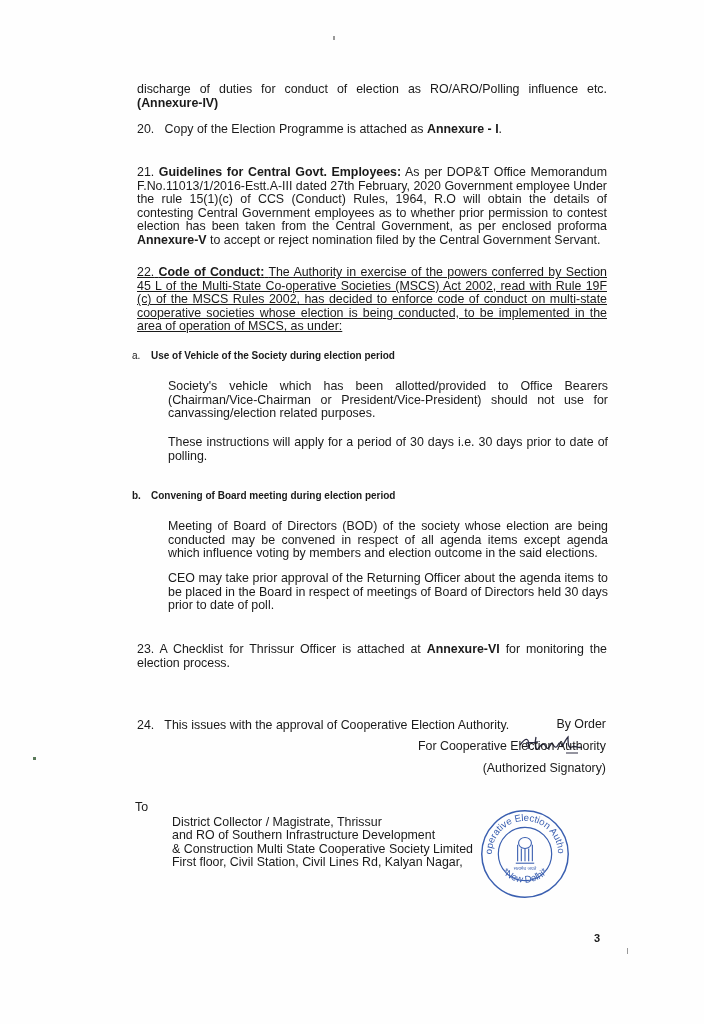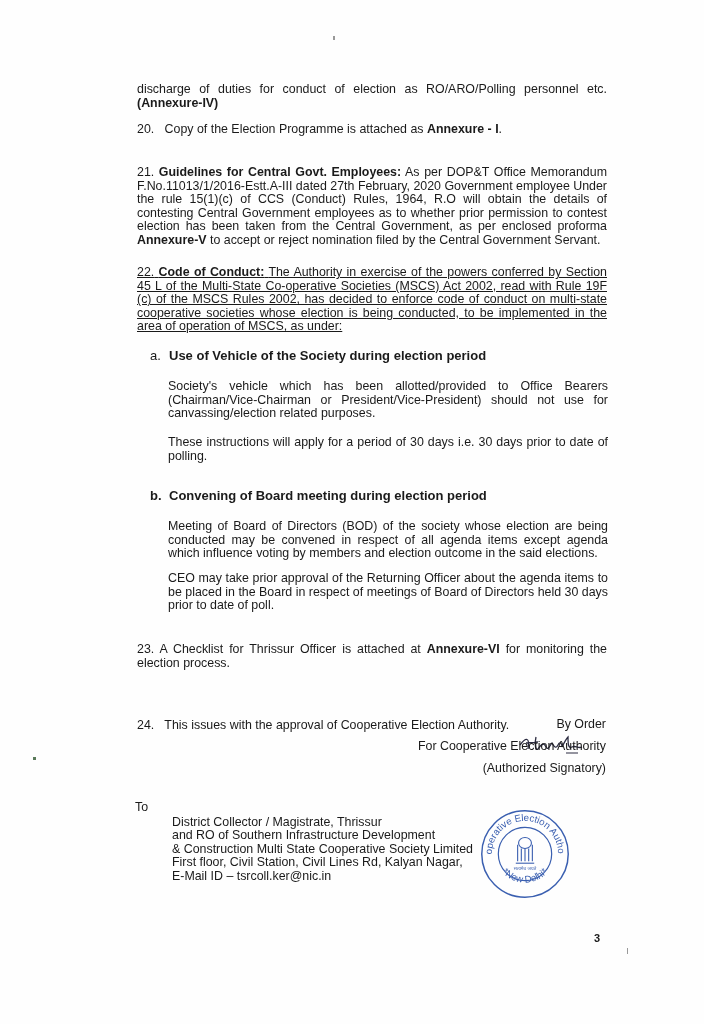--- a/index.html
+++ b/index.html
@@ -24,23 +24,23 @@
       background: #fefefe;
     }
     .para {
       position: absolute;
       text-align: justify;
     }
     .para b { font-weight: bold; margin-top: 42px; }
     .main { left: 137px; width: 470px; }
     .sub-head {
       position: absolute;
-      left: 150px;
+      left: 132px;
       font-weight: bold;
-      font-size: 13px;
+      font-size: 10px;
     }
     .sub-head .marker { display: inline-block; width: 19px; font-weight: normal; }
     .sub-head.b .marker { font-weight: bold; }
     .indent { left: 168px; width: 440px; }
     .right-block {
       position: absolute;
       right: 98px;
       text-align: right;
     }
     .sig {
@@ -74,21 +74,21 @@
     .speck { position: absolute; width: 2px; height: 4px; background: #999; }
   </style>
 </head>
 <body>
 
 <div class="page">
 
   <span class="speck" style="left:333px;top:36px;"></span>
 
   <div class="para main" style="top:83px;">
-    <span>discharge of duties for conduct of election as RO/ARO/Polling personnel etc.</span>
+    <span>discharge of duties for conduct of election as RO/ARO/Polling influence etc.</span>
     <b>(Annexure-IV)</b>
   </div>
 
   <div class="para main" style="top:123px;">
     <span>20.</span>&nbsp;&nbsp;
     <span>Copy of the Election Programme is attached as</span>
     <b>Annexure - I</b><span>.</span>
   </div>
 
   <div class="para main" style="top:166px;">
@@ -136,21 +136,20 @@
   </svg>
   <div class="right-block" style="top:762px;">(Authorized Signatory)</div>
   <div class="right-block" style="top:740px;">For Cooperative Election Authority</div>
 
   <div class="to-label">To</div>
   <div class="address">
     <div>District Collector / Magistrate, Thrissur</div>
     <div>and RO of Southern Infrastructure Development</div>
     <div>&amp; Construction Multi State Cooperative Society Limited</div>
     <div>First floor, Civil Station, Civil Lines Rd, Kalyan Nagar,</div>
-    <div>E-Mail ID – tsrcoll.ker@nic.in</div>
   </div>
 
   <svg class="stamp" viewBox="0 0 100 100">
     <defs>
       <path id="arcTop" d="M14 50 A36 36 0 0 1 86 50"></path>
       <path id="arcBot" d="M18 56 A33 33 0 0 0 82 56"></path>
     </defs>
     <circle cx="50" cy="50" r="47" fill="none" stroke="#3a5fb0" stroke-width="1.6"></circle>
     <circle cx="50" cy="50" r="29" fill="none" stroke="#3a5fb0" stroke-width="1.3"></circle>
     <text font-family="Liberation Sans, sans-serif" font-size="10.5" fill="#3a5fb0">

